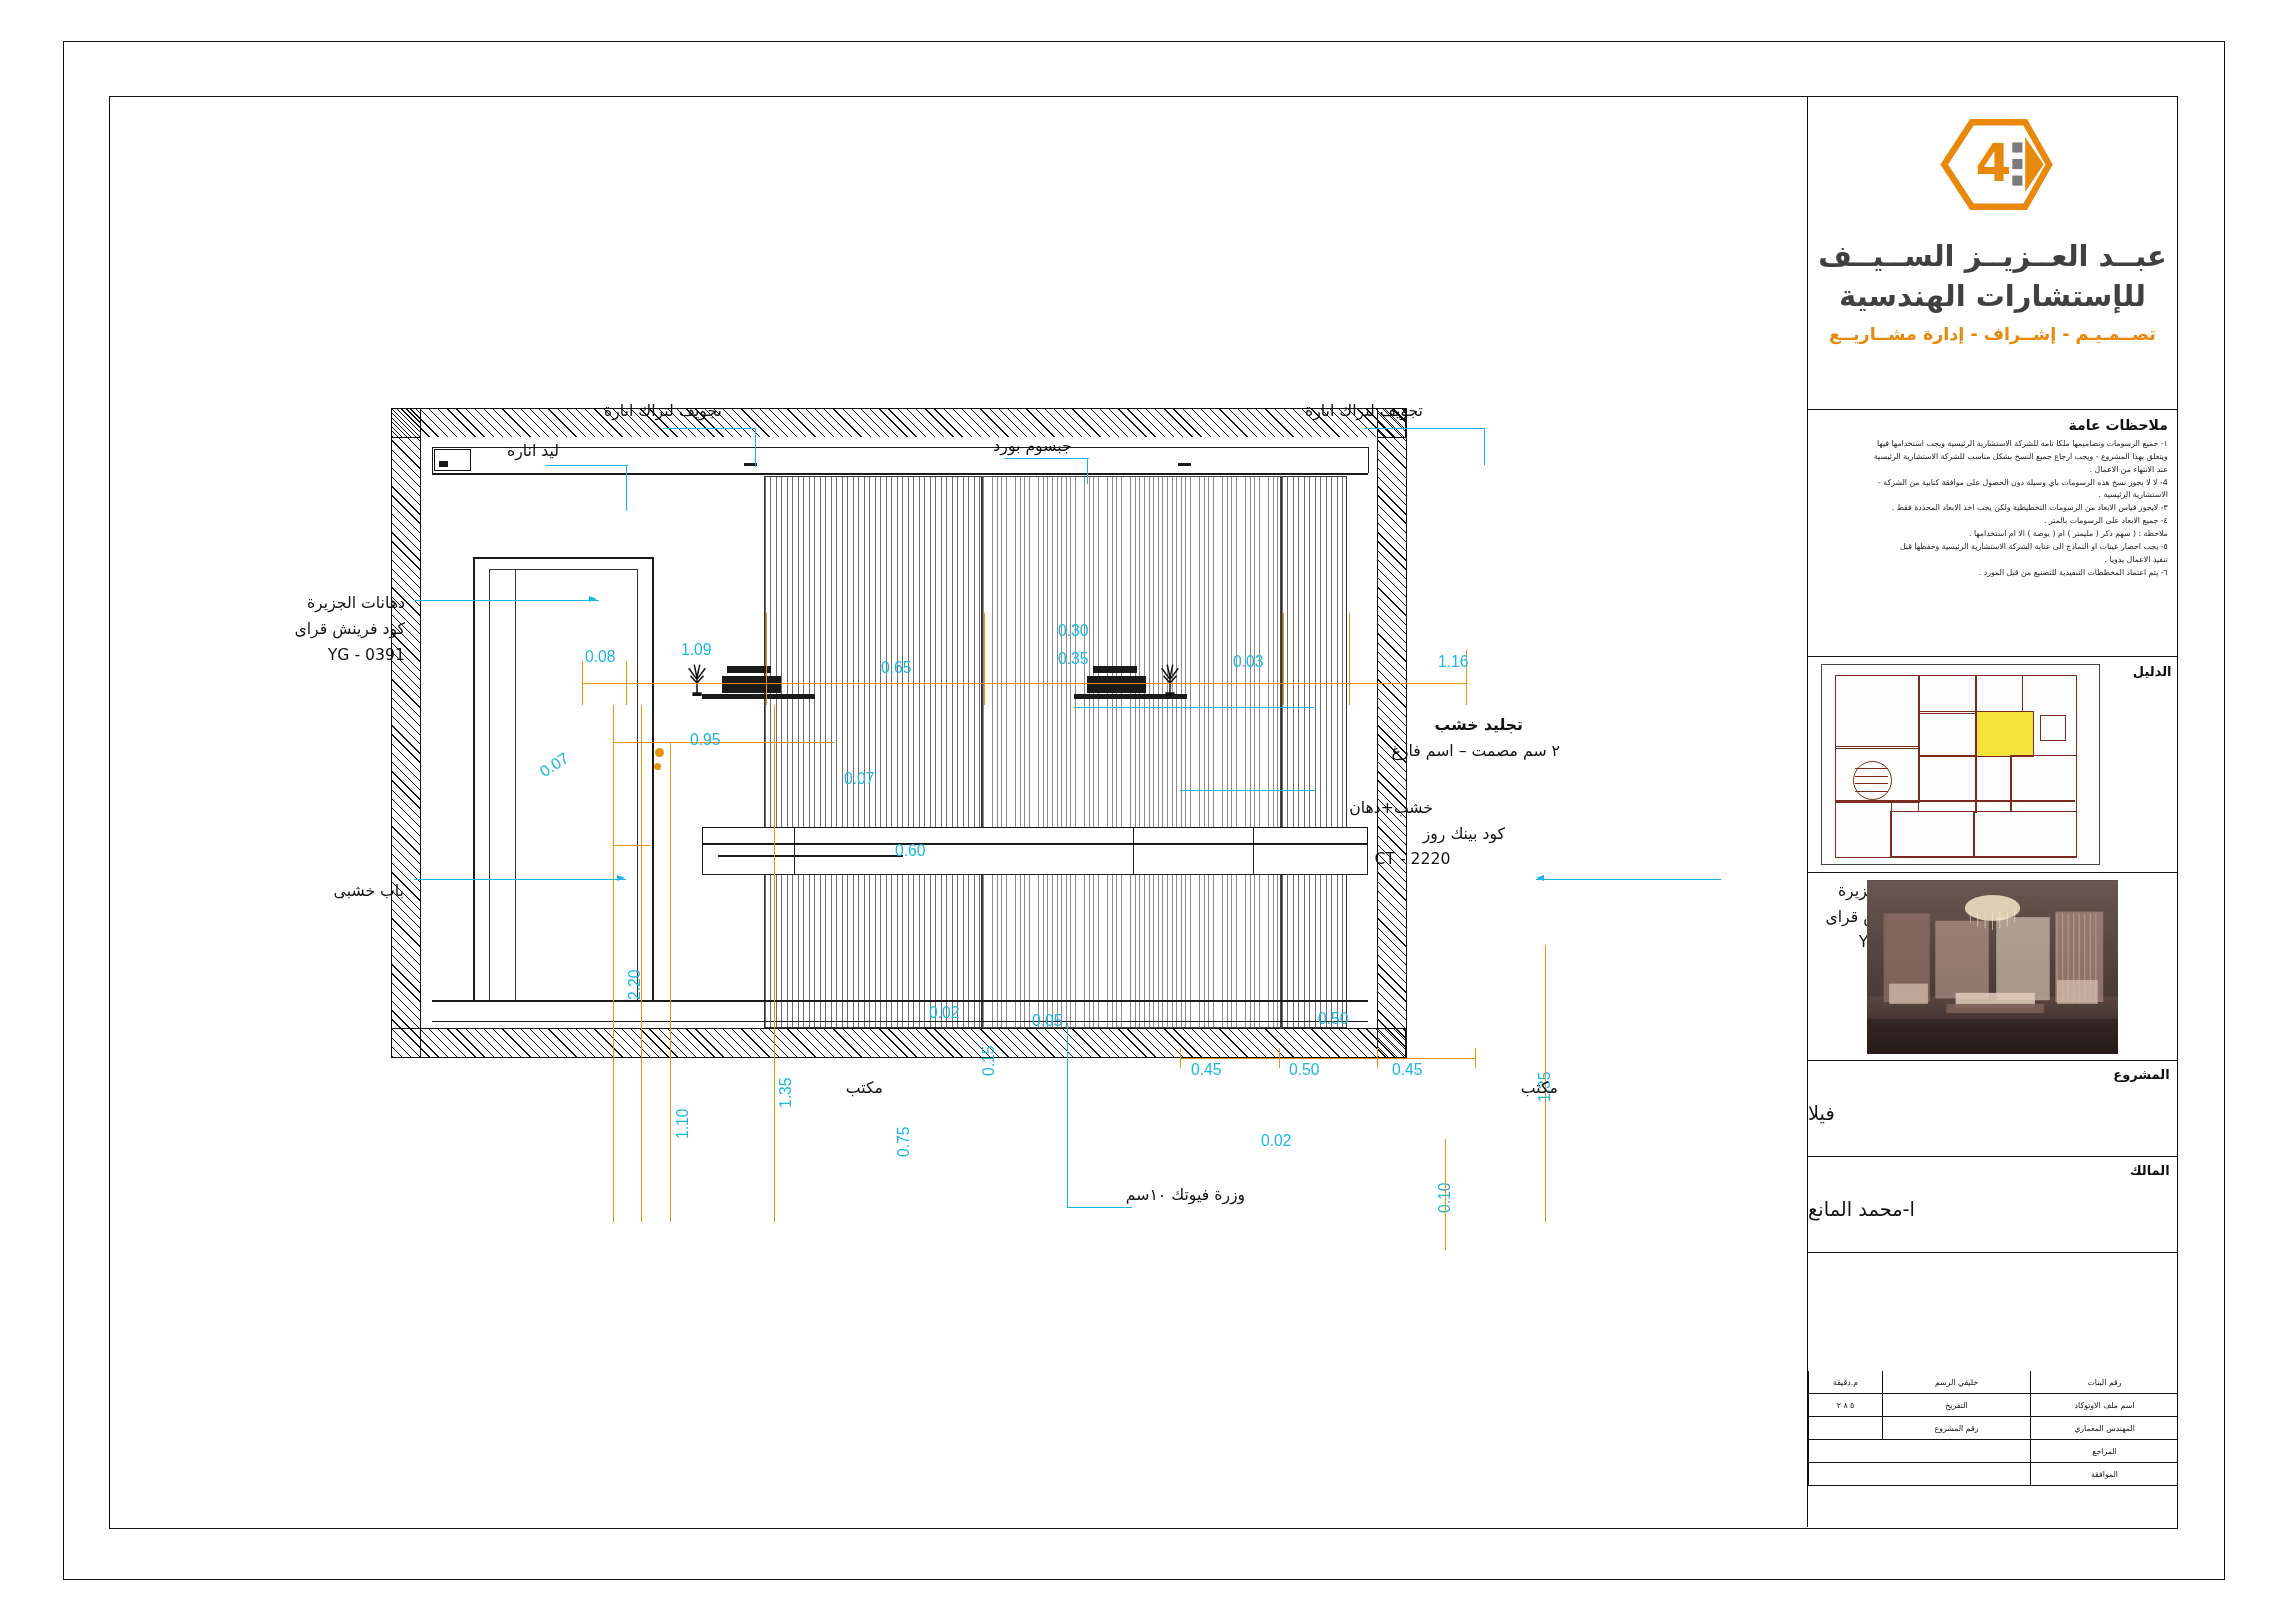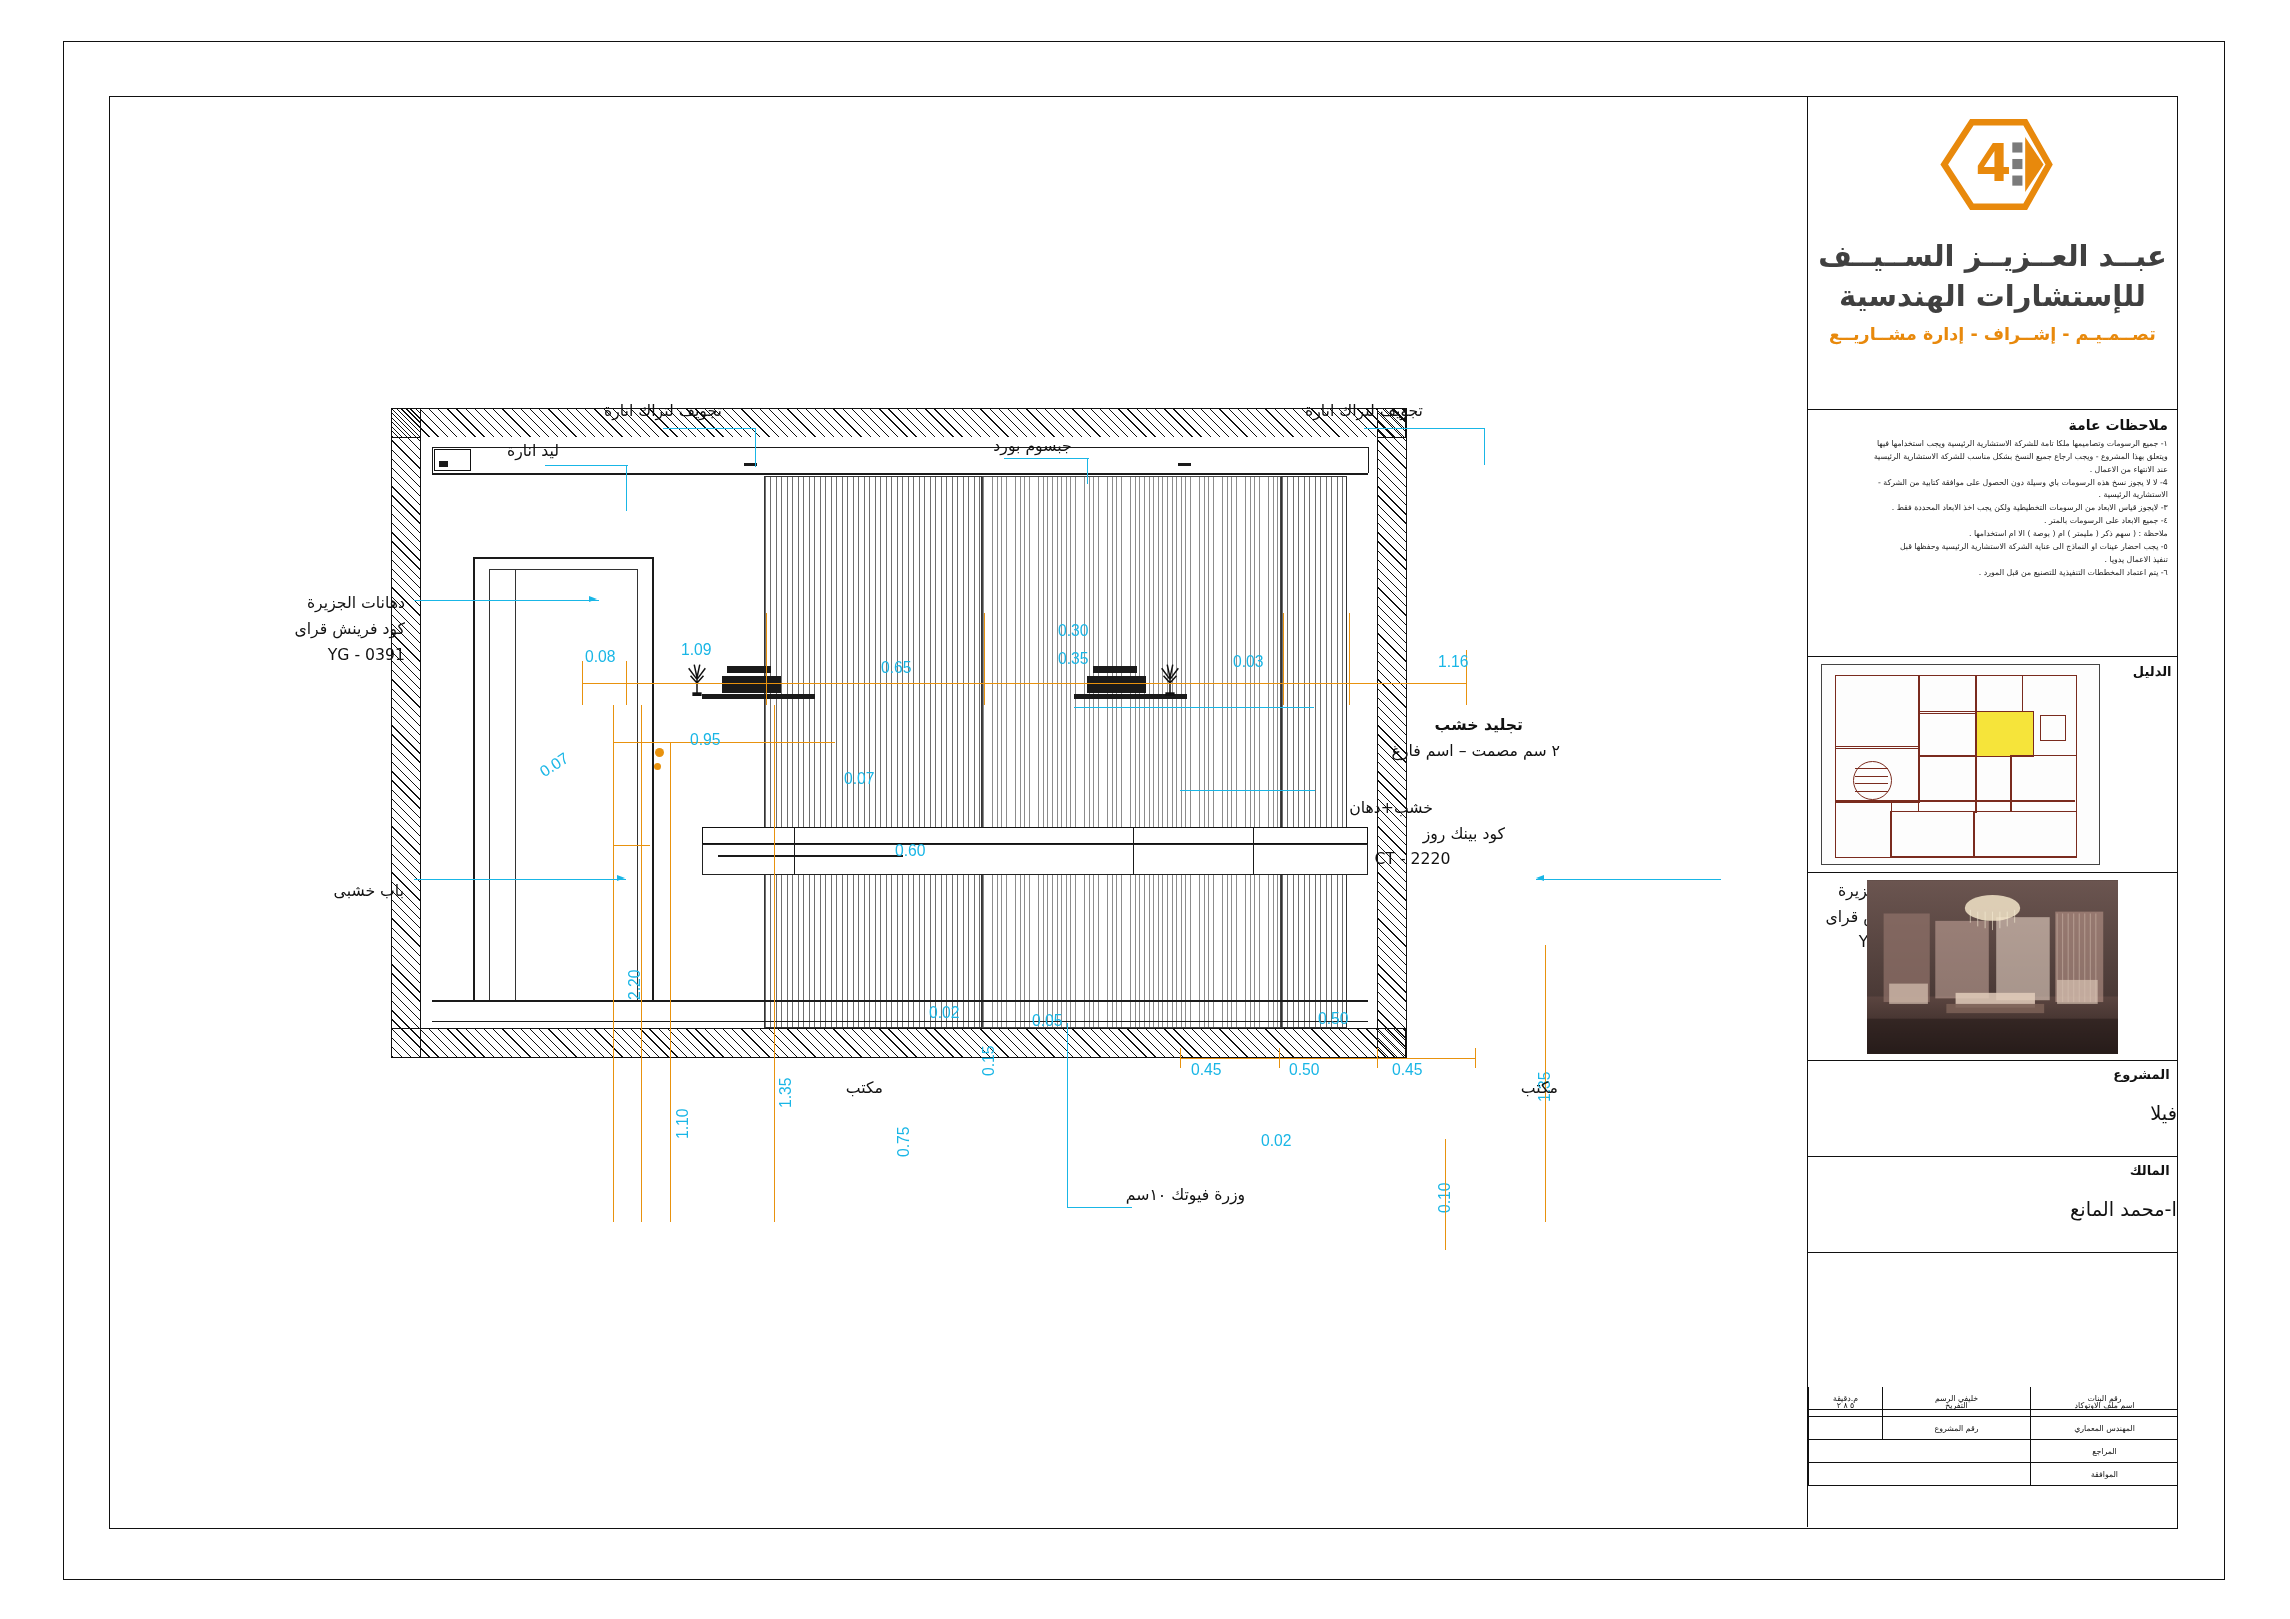--- a/index.html
+++ b/index.html
@@ -30,21 +30,21 @@
   .kp-room{position:absolute;border:0.9px solid #7a2b1e;}
   .kp-high{position:absolute;background:#f6e43a;border:0.9px solid #7a2b1e;}
 
   .photo-box{left:0;top:777px;width:369px;height:188px;}
   .photo{position:absolute;left:59px;top:7.4px;width:251px;height:174px;overflow:hidden;background:#4b3b36;}
 
   .proj-box{left:0;top:965px;width:369px;height:96px;}
   .own-box{left:0;top:1061px;width:369px;height:96px;}
   .sheetname-box{left:0;top:1157px;width:369px;height:118px;}
   .cell-lbl{position:absolute;right:7.4px;top:5.5px;font-size:13px;font-weight:bold;color:#111;direction:rtl;}
-  .cell-val{position:absolute;left:0;top:41px;width:369px;text-align:right;font-size:19.4px;color:#111;direction:rtl;}
+  .cell-val{position:absolute;left:0;top:41px;width:369px;text-align:left;font-size:19.4px;color:#111;direction:rtl;}
   .cell-val2{position:absolute;left:0;top:35px;width:369px;text-align:center;font-size:14.8px;color:#111;direction:rtl;line-height:1.55;}
 
   .meta-grid{position:absolute;left:0;top:1275px;width:369px;height:114px;}
   .mg-row{position:absolute;left:0;width:369px;height:23px;border-bottom:0.9px solid #111;box-sizing:border-box;}
   .mg-c{position:absolute;height:23px;box-sizing:border-box;border-left:0.9px solid #111;font-size:7.8px;color:#111;direction:rtl;text-align:center;line-height:23px;}
 
   
   .drawing{position:absolute;left:109px;top:96px;width:1698px;height:1431px;}
   .wall{position:absolute;box-sizing:border-box;border:1.3px solid #111;background:
      repeating-linear-gradient(45deg, #111 0 0.9px, rgba(0,0,0,0) 0.9px 6.5px);}
@@ -370,21 +370,21 @@
       <div class="cell-val">فيلا</div>
     </div>
 
     <div class="tb-cell own-box">
       <div class="cell-lbl">المالك</div>
       <div class="cell-val">ا-محمد المانع</div>
     </div>
 
 
     <div class="meta-grid">
-      <div class="mg-row" style="top:16px;">
+      <div class="mg-row" style="top:0px;">
         <div class="mg-c" style="left:0px;width:74px;">م.دقيقة</div>
         <div class="mg-c" style="left:74px;width:148px;">خليفي الرسم</div>
         <div class="mg-c" style="left:222px;width:148px;">رقم البنات</div>
       </div>
       <div class="mg-row" style="top:23px;">
         <div class="mg-c" style="left:0px;width:74px;">٥ ٨ ٢</div>
         <div class="mg-c" style="left:74px;width:148px;">التفريخ</div>
         <div class="mg-c" style="left:222px;width:148px;">اسم ملف الاوتوكاد</div>
       </div>
       <div class="mg-row" style="top:46px;">

